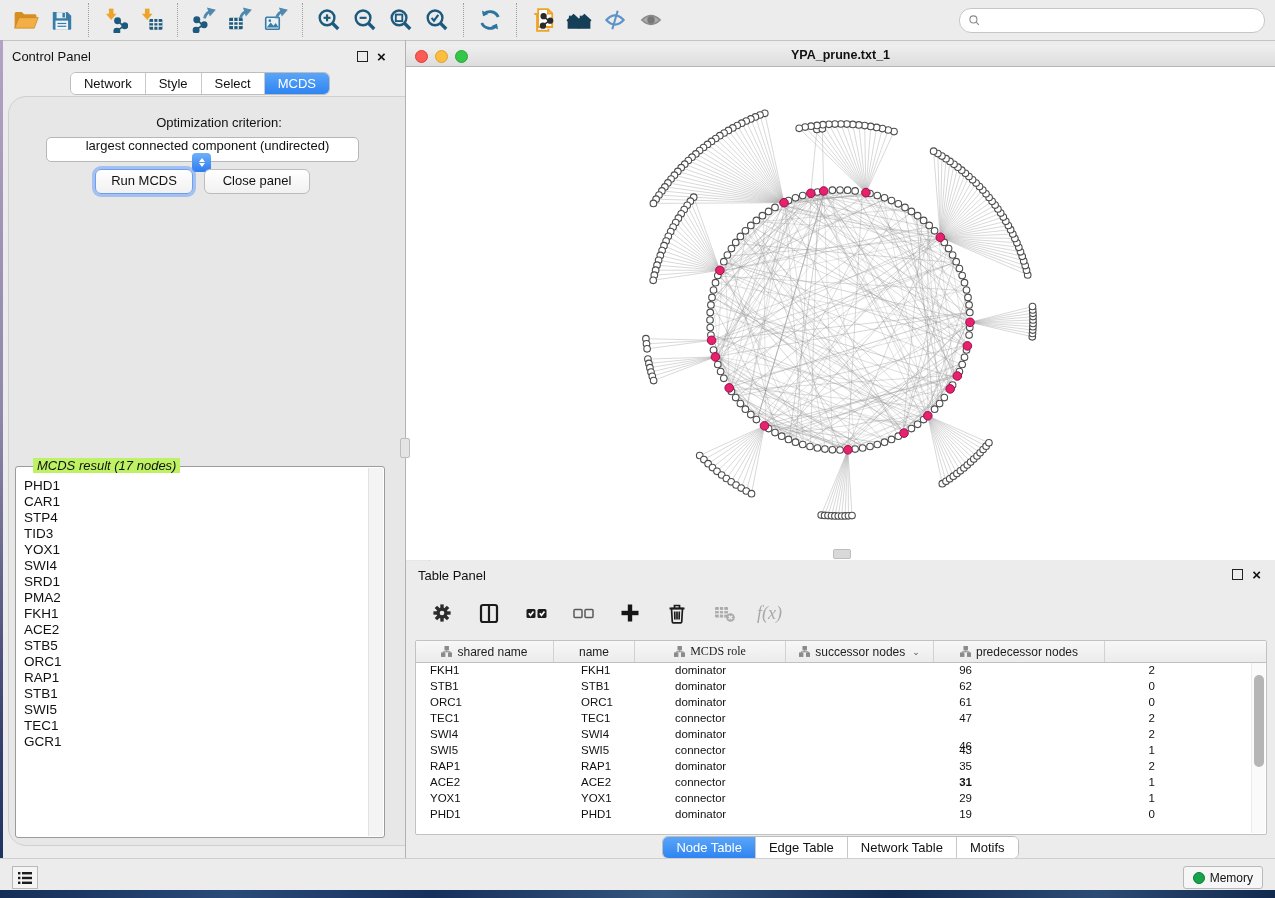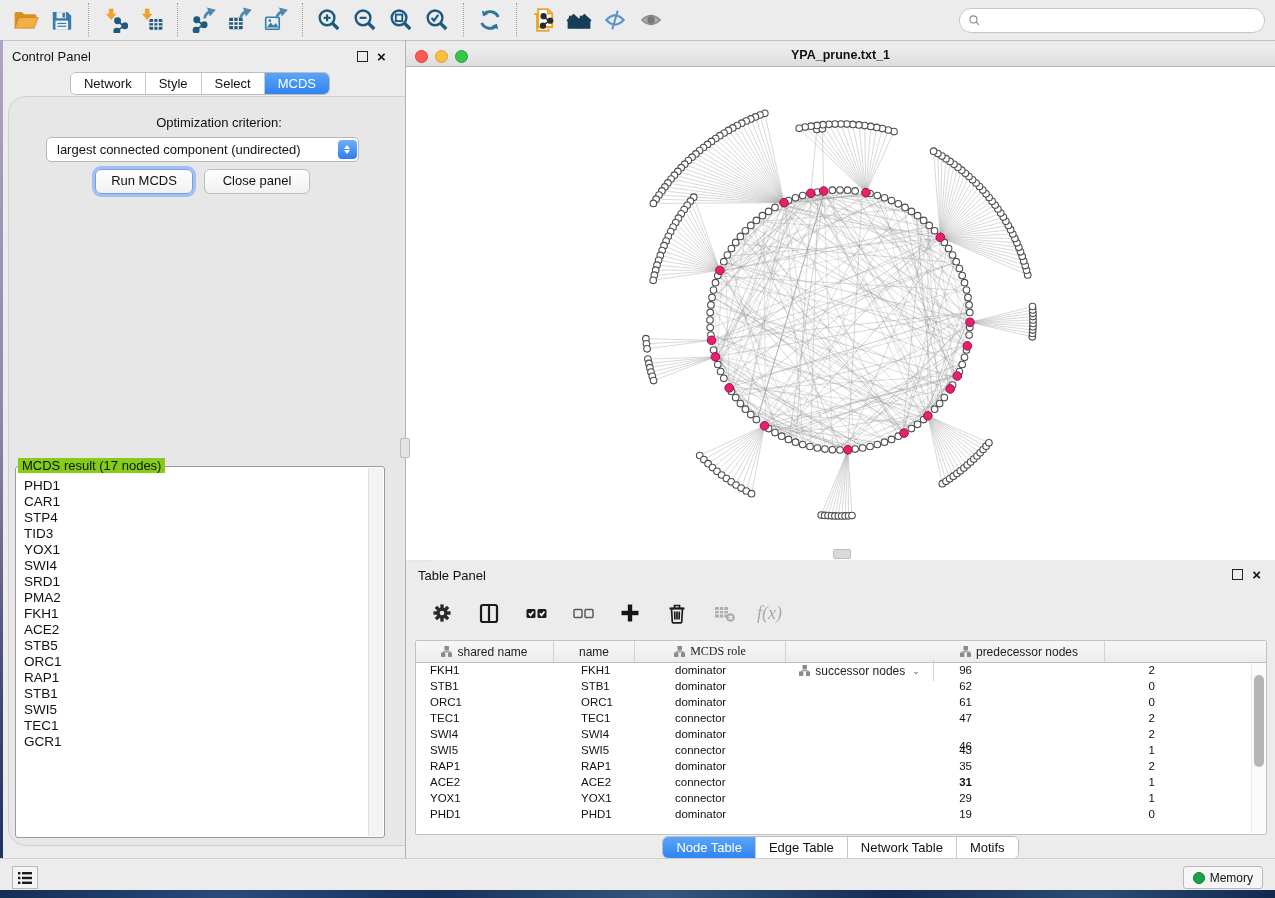--- a/index.html
+++ b/index.html
@@ -28,33 +28,33 @@
   .close-ico{font-size:15px;font-weight:bold;line-height:11px;color:#111;}
   .cp-tabs{position:absolute;left:0;top:72px;width:400px;display:flex;justify-content:center;z-index:3;}
   .seg{display:inline-flex;background:#fff;border:1px solid #bdbdbd;border-radius:6px;overflow:hidden;box-shadow:0 0 0 0.5px #fff inset;}
   .seg .opt{padding:3px 13px;font-size:13px;border-right:1px solid #c9c9c9;background:#fff;cursor:default;white-space:nowrap;}
   .seg .opt:last-child{border-right:none;}
   .seg .opt.sel{background:linear-gradient(#5aa5f8,#2f84f2);color:#fff;}
   .cp-panel{position:absolute;left:8px;top:96px;width:384px;height:748px;background:#e7e7e7;
             border:1px solid #cfcfcf;border-radius:18px;padding-left:36px;}
   .opt-label{position:absolute;left:0;width:100%;top:18px;text-align:center;font-size:13px;}
   .dropdown{position:absolute;left:37px;top:40px;width:311px;height:23px;background:#fff;border:1px solid #b7b7b7;
-            border-radius:5px;display:flex;align-items:center;font-size:13px;}
+            border-radius:5px;display:flex;align-items:center;font-size:13px;flex-direction:column;}
   .dropdown .val{padding-left:10px;flex:1;white-space:nowrap;}
   .stepper{width:19px;height:19px;margin-right:1.5px;border-radius:4px;background:linear-gradient(#6fb0f9,#2f7bf0);
            display:flex;flex-direction:column;align-items:center;justify-content:center;gap:1px;flex:none;}
   .chev{width:0;height:0;border-left:3.5px solid transparent;border-right:3.5px solid transparent;}
   .chev.up{border-bottom:4.5px solid #fff;}
   .chev.dn{border-top:4.5px solid #fff;}
   .cp-btn{position:absolute;top:72px;height:23px;background:linear-gradient(#ffffff,#f1f1f1);
           border:1px solid #bdbdbd;border-radius:6px;font-size:13px;text-align:center;line-height:21px;cursor:default;}
   .cp-btn.focus{border-color:#6d9ef2;box-shadow:0 0 0 3px rgba(110,160,245,.55);}
   .fieldset{position:absolute;left:6px;top:369px;width:368px;height:370px;border:1px solid #9b9b9b;
             border-radius:3px;background:#fff;}
-  .fieldset .legend{position:absolute;top:-9px;left:2px;background:#84cc16;padding:0 4px;font-size:13px;}
+  .fieldset .legend{position:absolute;top:-9px;left:17px;background:#bef264;padding:0 4px;font-size:13px;font-style:italic;}
   .result-list{position:absolute;left:1px;top:3px;right:16px;bottom:1px;overflow:hidden;padding:8px 0 0 7px;}
   .result-list div{font-size:13.5px;line-height:16px;}
   .vtrack{position:absolute;top:1px;right:1px;bottom:1px;width:14px;background:#f4f4f4;border-left:1px solid #e2e2e2;}
   
   .net-divider{position:absolute;left:405px;top:40px;width:1px;bottom:40px;background:#b2b2b2;}
   .net-title{position:absolute;left:406px;top:45px;right:0;height:21px;
              background:linear-gradient(#efefef,#dddddd);border-bottom:1px solid #b5b5b5;}
   .lights{position:absolute;left:9px;top:5px;display:flex;gap:7px;}
   .light{width:11px;height:11px;border-radius:50%;}
   .net-title .cap{position:absolute;left:0;right:0;top:3px;text-align:center;font-size:12.5px;font-weight:bold;}
@@ -1134,21 +1134,21 @@
             <svg viewBox="0 0 11 11">
               <g stroke="#8a8a8a" fill="#8a8a8a" stroke-width="1">
     <rect x="4" y="0.5" width="3.4" height="3.4"></rect>
                 <rect x="0.5" y="7" width="3.4" height="3.4"></rect>
                 <rect x="7.5" y="7" width="3.4" height="3.4"></rect>
     <path d="M5.7 4.2 v1.6 M2.2 7 V5.8 h7 V7" fill="none"></path>
               </g>
             </svg>
             <span>MCDS role</span>
           </div>
-          <div class="th" style="width: 147px; margin-top: 19px;">
+          <div class="th" style="width: 147px;">
             <svg viewBox="0 0 11 11">
               <g stroke="#8a8a8a" fill="#8a8a8a" stroke-width="1">
     <rect x="4" y="0.5" width="3.4" height="3.4"></rect>
                 <rect x="0.5" y="7" width="3.4" height="3.4"></rect>
                 <rect x="7.5" y="7" width="3.4" height="3.4"></rect>
     <path d="M5.7 4.2 v1.6 M2.2 7 V5.8 h7 V7" fill="none"></path>
               </g>
             </svg>
             <span>successor nodes</span>
             <span class="sort">⌄</span>

